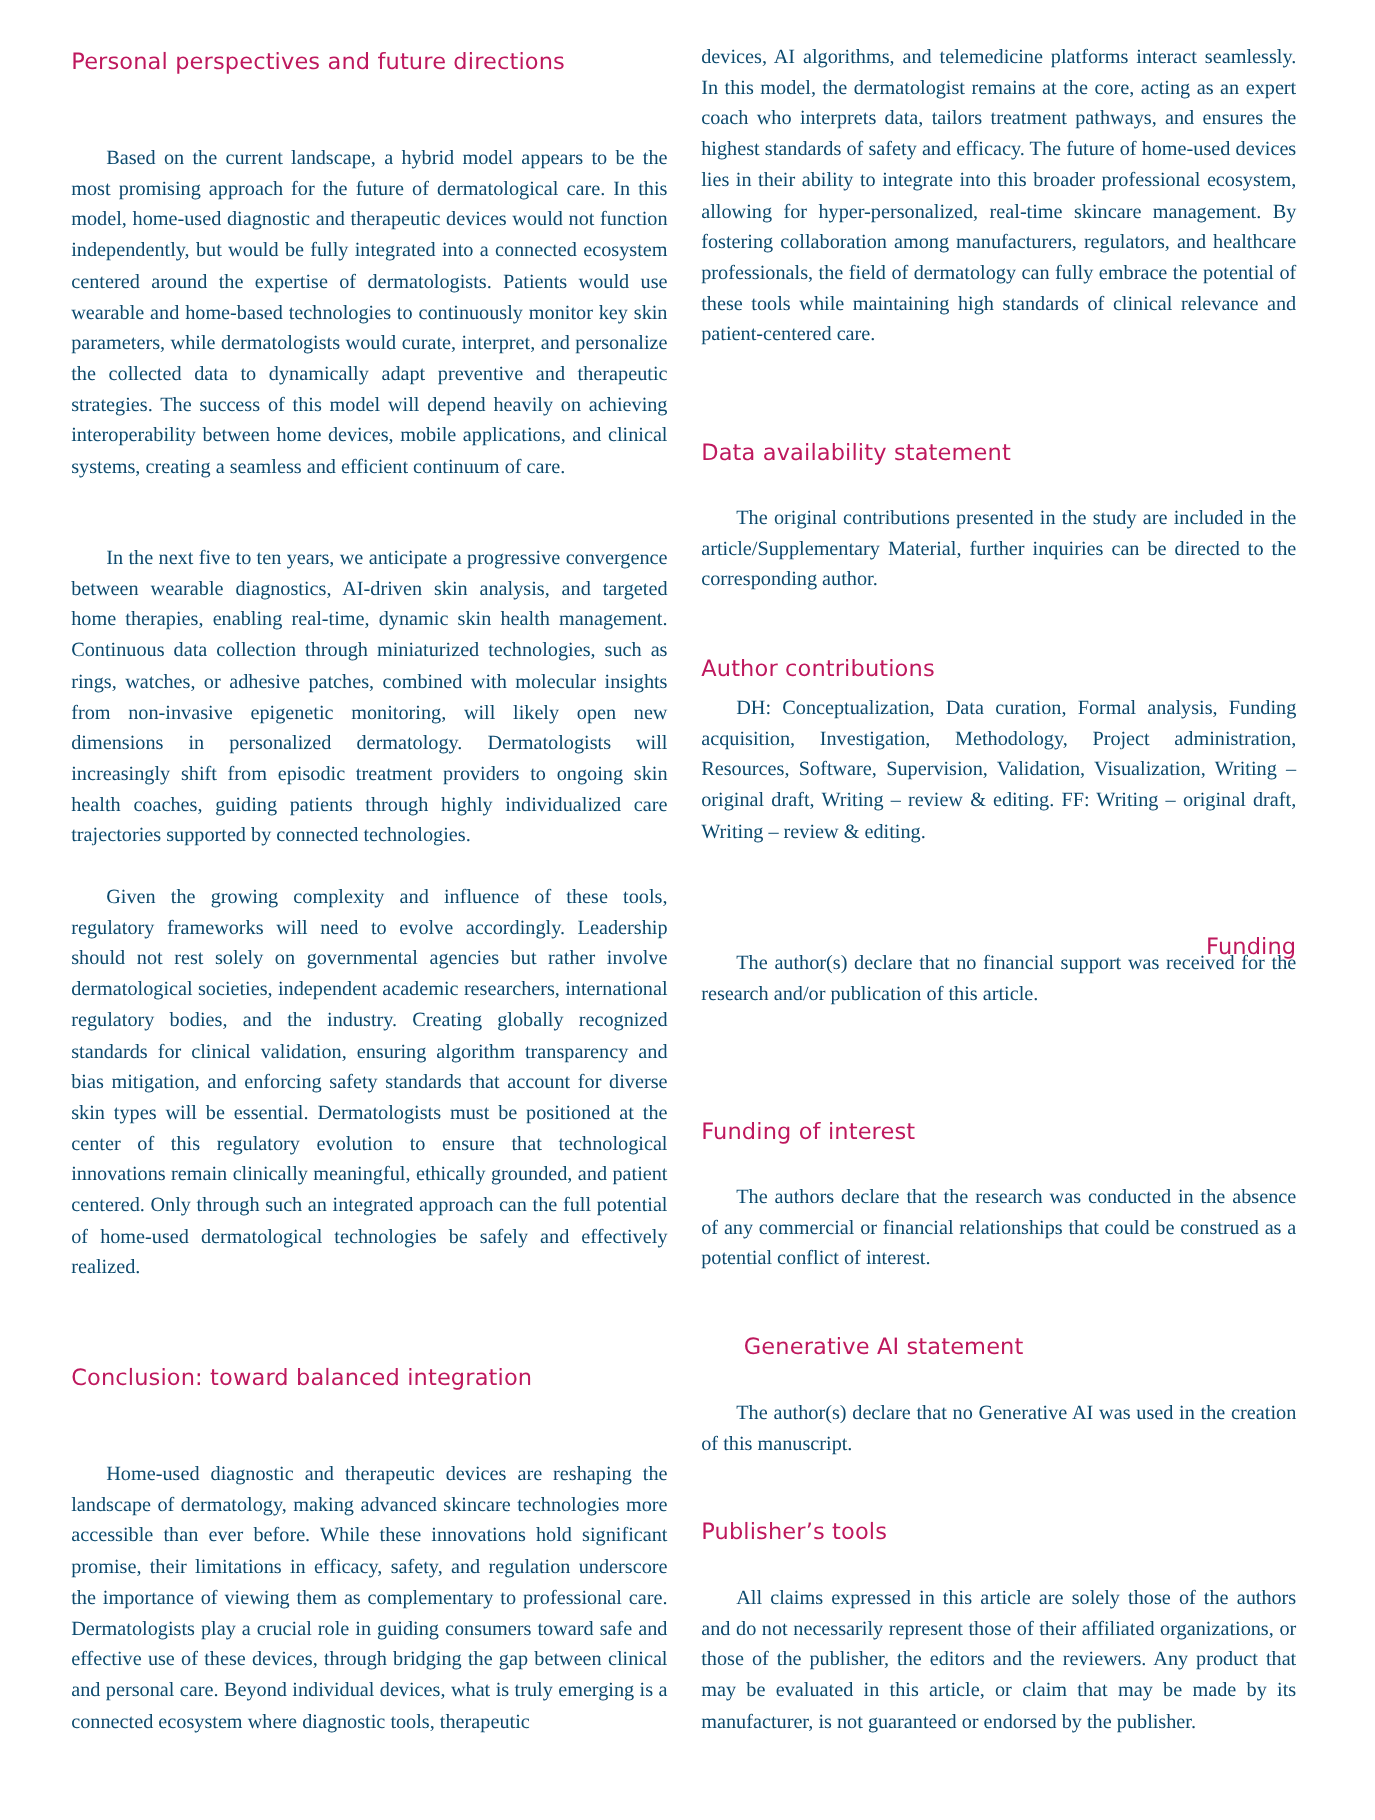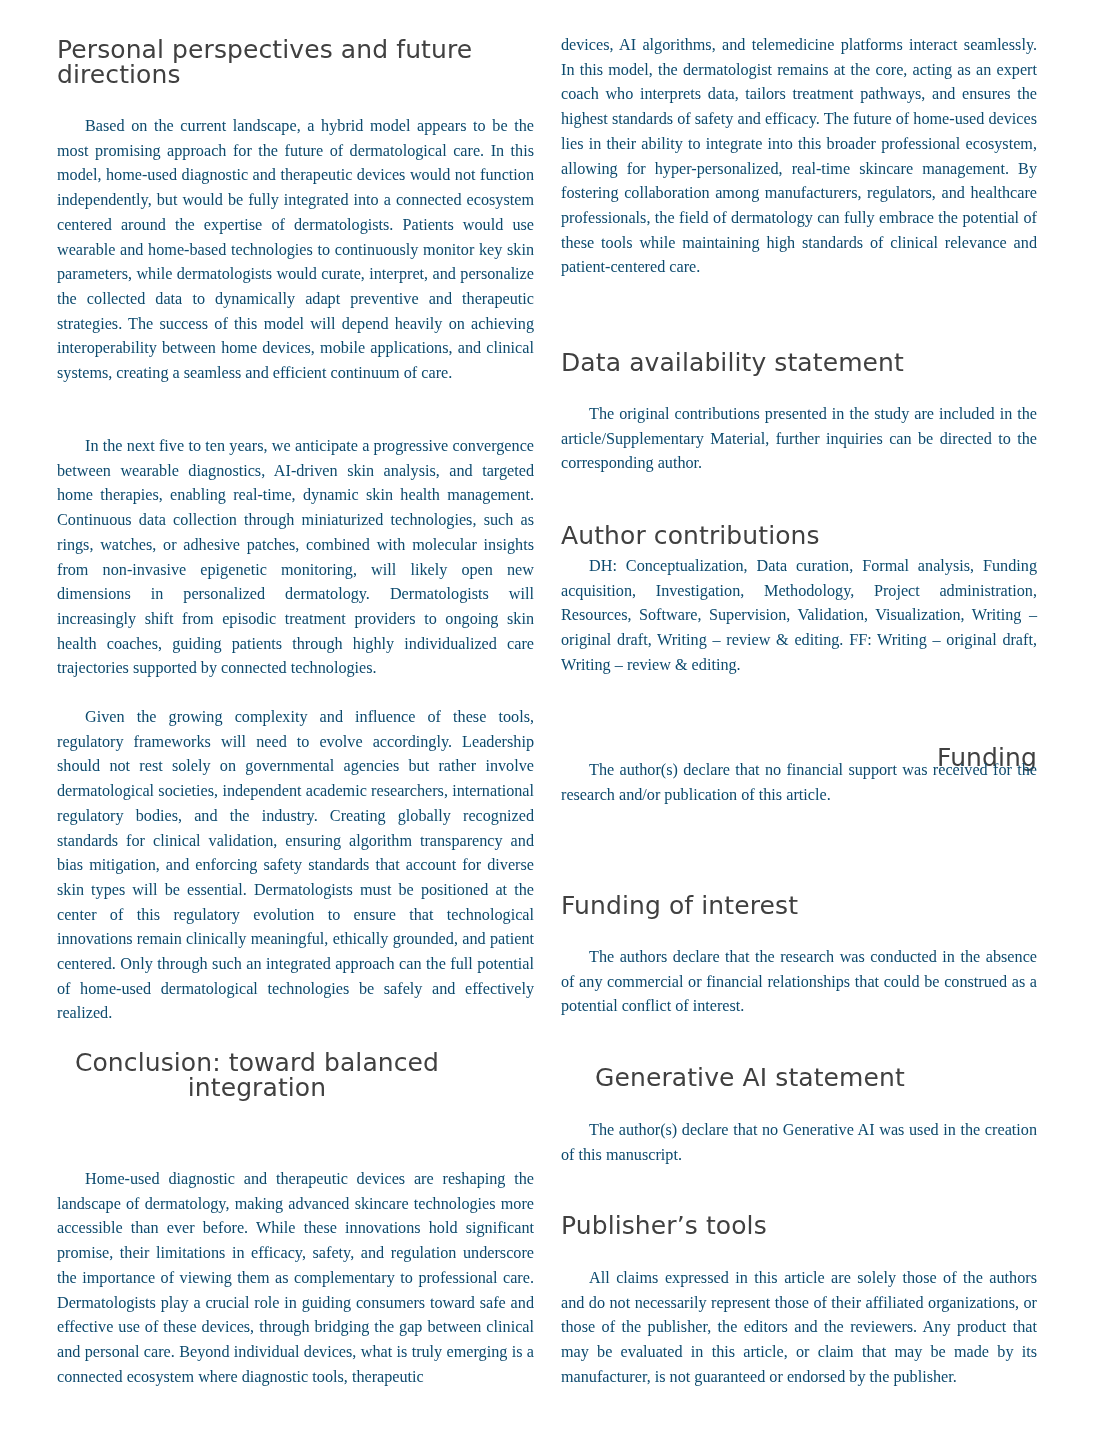--- a/index.html
+++ b/index.html
@@ -3,22 +3,22 @@
 <meta charset="utf-8">
 <style>
   html, body { margin: 0; padding: 0; background: #ffffff; }
   body { width: 1100px; height: 1456px; position: relative; overflow: hidden; }
   .col { position: absolute; top: 0; width: 477px; }
   .col-left { left: 57px; }
   .col-right { left: 561px; }
   h2.sec {
     font-family: "DejaVu Sans", sans-serif;
     font-weight: normal;
-    color: #404040;
-    font-size: 25px;
+    color: #be185d;
+    font-size: 18px;
     line-height: 25px;
     margin: 0;
     letter-spacing: 0.1px;
   }
   p.body {
     font-family: "Liberation Serif", "DejaVu Serif", serif;
     font-size: 16.2px;
     line-height: 24.7px;
     color: #0c4a6e;
     margin: 0;
@@ -32,21 +32,21 @@
 <body>
 
 <div class="col col-left">
   <section>
     <h2 class="sec" style="position:absolute; top:37px; width:430px;">Personal perspectives and future directions</h2>
     <p class="body" style="position:absolute; top:114px; width:477px;">Based on the current landscape, a hybrid model appears to be the most promising approach for the future of dermatological care. In this model, home-used diagnostic and therapeutic devices would not function independently, but would be fully integrated into a connected ecosystem centered around the expertise of dermatologists. Patients would use wearable and home-based technologies to continuously monitor key skin parameters, while dermatologists would curate, interpret, and personalize the collected data to dynamically adapt preventive and therapeutic strategies. The success of this model will depend heavily on achieving interoperability between home devices, mobile applications, and clinical systems, creating a seamless and efficient continuum of care.</p>
     <p class="body" style="position:absolute; top:434px; width:477px;">In the next five to ten years, we anticipate a progressive convergence between wearable diagnostics, AI-driven skin analysis, and targeted home therapies, enabling real-time, dynamic skin health management. Continuous data collection through miniaturized technologies, such as rings, watches, or adhesive patches, combined with molecular insights from non-invasive epigenetic monitoring, will likely open new dimensions in personalized dermatology. Dermatologists will increasingly shift from episodic treatment providers to ongoing skin health coaches, guiding patients through highly individualized care trajectories supported by connected technologies.</p>
     <p class="body" style="position:absolute; top:705px; width:477px;">Given the growing complexity and influence of these tools, regulatory frameworks will need to evolve accordingly. Leadership should not rest solely on governmental agencies but rather involve dermatological societies, independent academic researchers, international regulatory bodies, and the industry. Creating globally recognized standards for clinical validation, ensuring algorithm transparency and bias mitigation, and enforcing safety standards that account for diverse skin types will be essential. Dermatologists must be positioned at the center of this regulatory evolution to ensure that technological innovations remain clinically meaningful, ethically grounded, and patient centered. Only through such an integrated approach can the full potential of home-used dermatological technologies be safely and effectively realized.</p>
   </section>
   <section>
-    <h2 class="sec" style="position:absolute; top:1050px; width:400px;text-align:center;">Conclusion: toward balanced integration</h2>
+    <h2 class="sec" style="position:absolute; top:1090px; width:400px;">Conclusion: toward balanced integration</h2>
     <p class="body" style="position:absolute; top:1167px; width:477px;">Home-used diagnostic and therapeutic devices are reshaping the landscape of dermatology, making advanced skincare technologies more accessible than ever before. While these innovations hold significant promise, their limitations in efficacy, safety, and regulation underscore the importance of viewing them as complementary to professional care. Dermatologists play a crucial role in guiding consumers toward safe and effective use of these devices, through bridging the gap between clinical and personal care. Beyond individual devices, what is truly emerging is a connected ecosystem where diagnostic tools, therapeutic</p>
   </section>
 </div>
 
 <div class="col col-right">
   <p class="body noindent" style="position:absolute; top:33px; width:476px;">devices, AI algorithms, and telemedicine platforms interact seamlessly. In this model, the dermatologist remains at the core, acting as an expert coach who interprets data, tailors treatment pathways, and ensures the highest standards of safety and efficacy. The future of home-used devices lies in their ability to integrate into this broader professional ecosystem, allowing for hyper-personalized, real-time skincare management. By fostering collaboration among manufacturers, regulators, and healthcare professionals, the field of dermatology can fully embrace the potential of these tools while maintaining high standards of clinical relevance and patient-centered care.</p>
 
   <section>
     <h2 class="sec" style="position:absolute; top:350px; width:476px;">Data availability statement</h2>
     <p class="body" style="position:absolute; top:402px; width:476px;">The original contributions presented in the study are included in the article/Supplementary Material, further inquiries can be directed to the corresponding author.</p>

